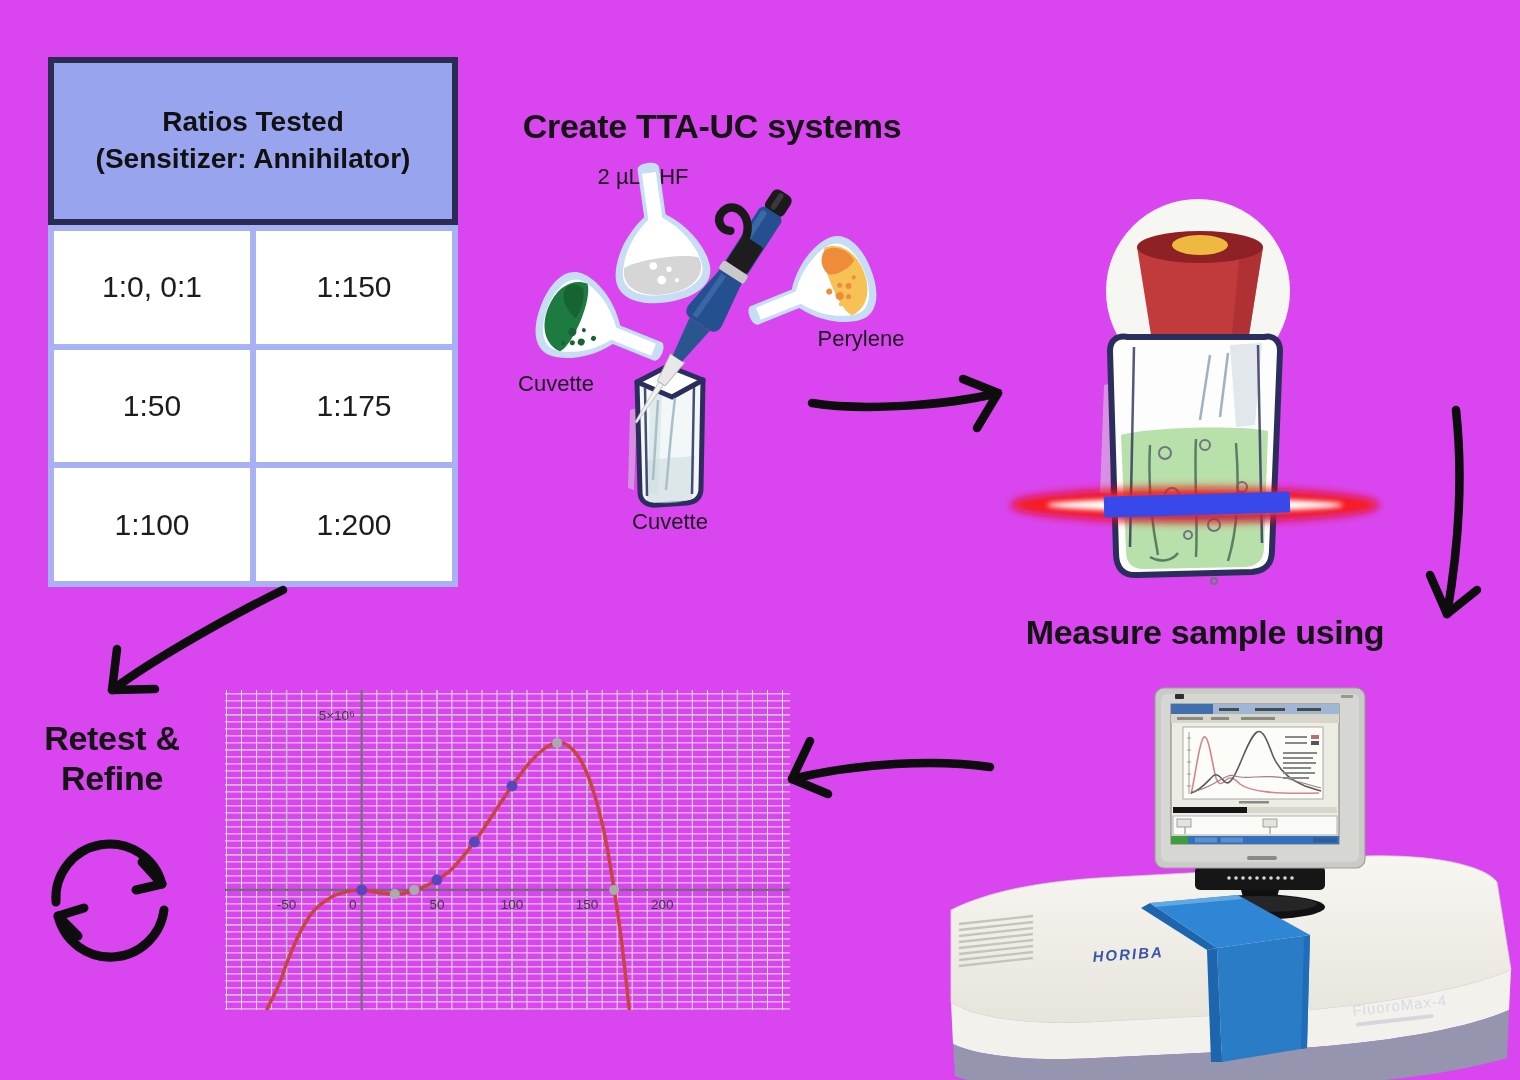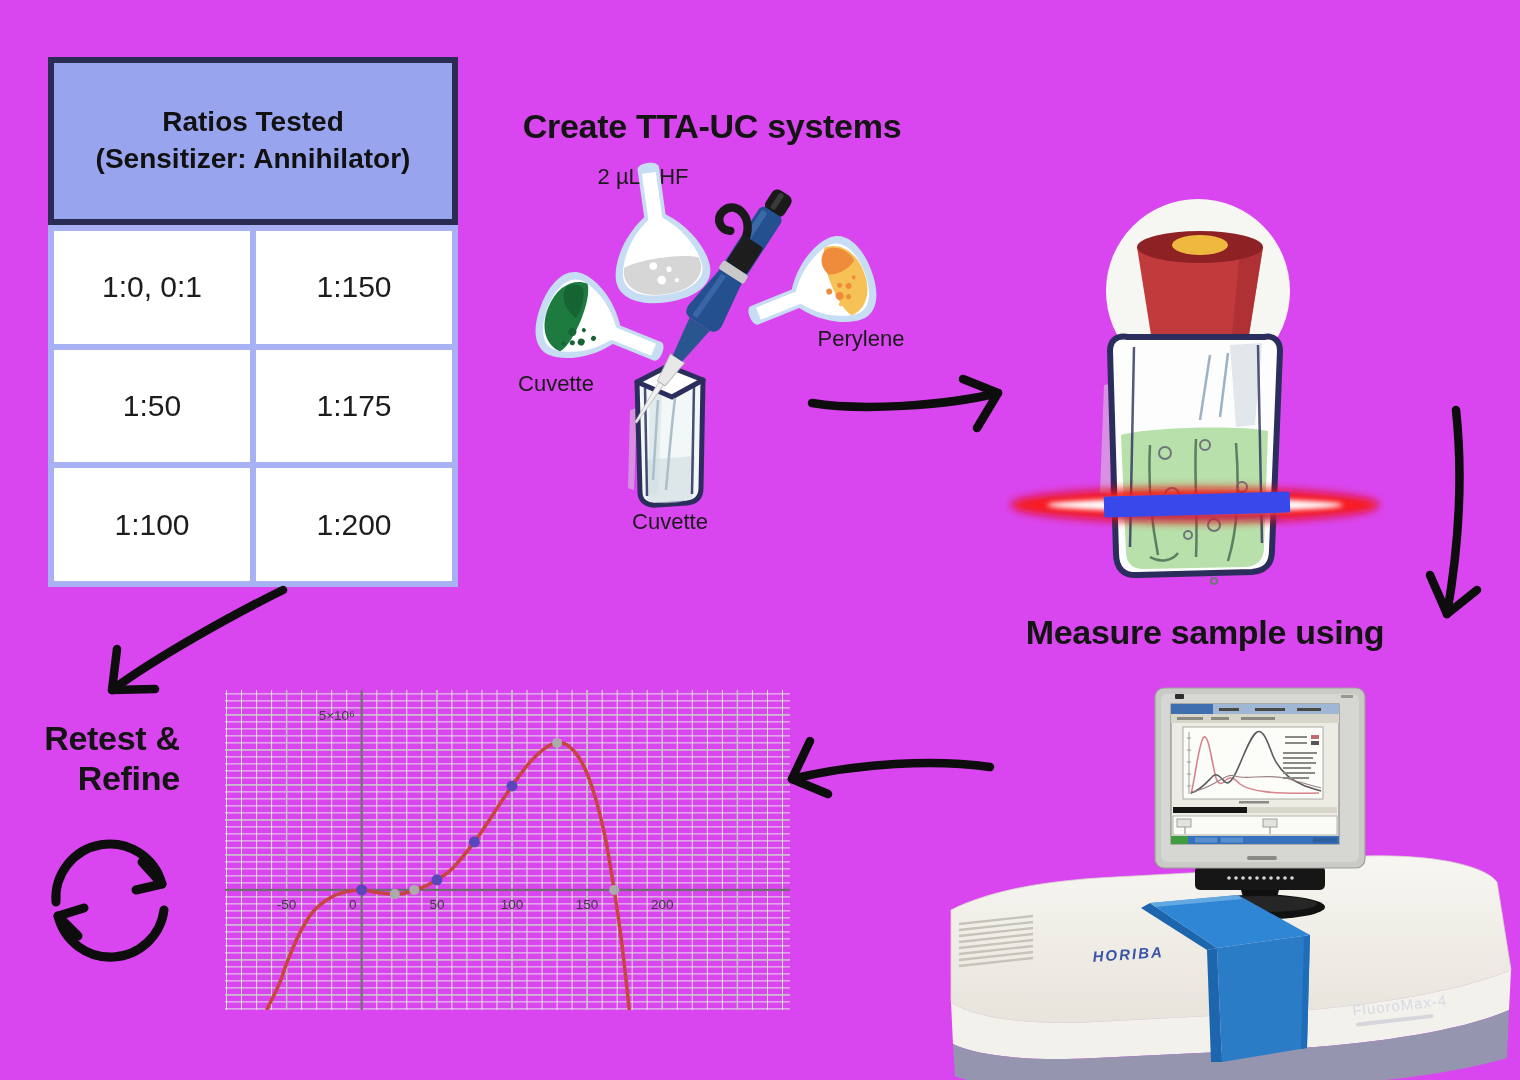--- a/index.html
+++ b/index.html
@@ -47,21 +47,21 @@
     </div>
 
   <div class="title" style="left:672px;top:106px;margin-left:40px;">Create TTA-UC systems</div>
 
 
   <div class="title" style="left:1205px;top:576px;margin-top:36px;">
     <div>Measure sample using</div>
   </div>
 
 
-  <div class="title" style="left:112px;top:718px;font-size:34px;text-align:right;">
+  <div class="title" style="left:112px;top:718px;font-size:34px;">
     <div>Retest &amp;</div>
     <div>Refine</div>
   </div>
 
   <div class="small-label" style="left:643px;top:164px;">2 µL THF</div>
   <div class="small-label" style="left:556px;top:371px;">Cuvette</div>
   <div class="small-label" style="left:861px;top:326px;">Perylene</div>
   <div class="small-label" style="left:670px;top:509px;">Cuvette</div>
 
   <svg class="abs" style="left:490px;top:160px;" width="420" height="400" viewBox="0 0 420 400">

